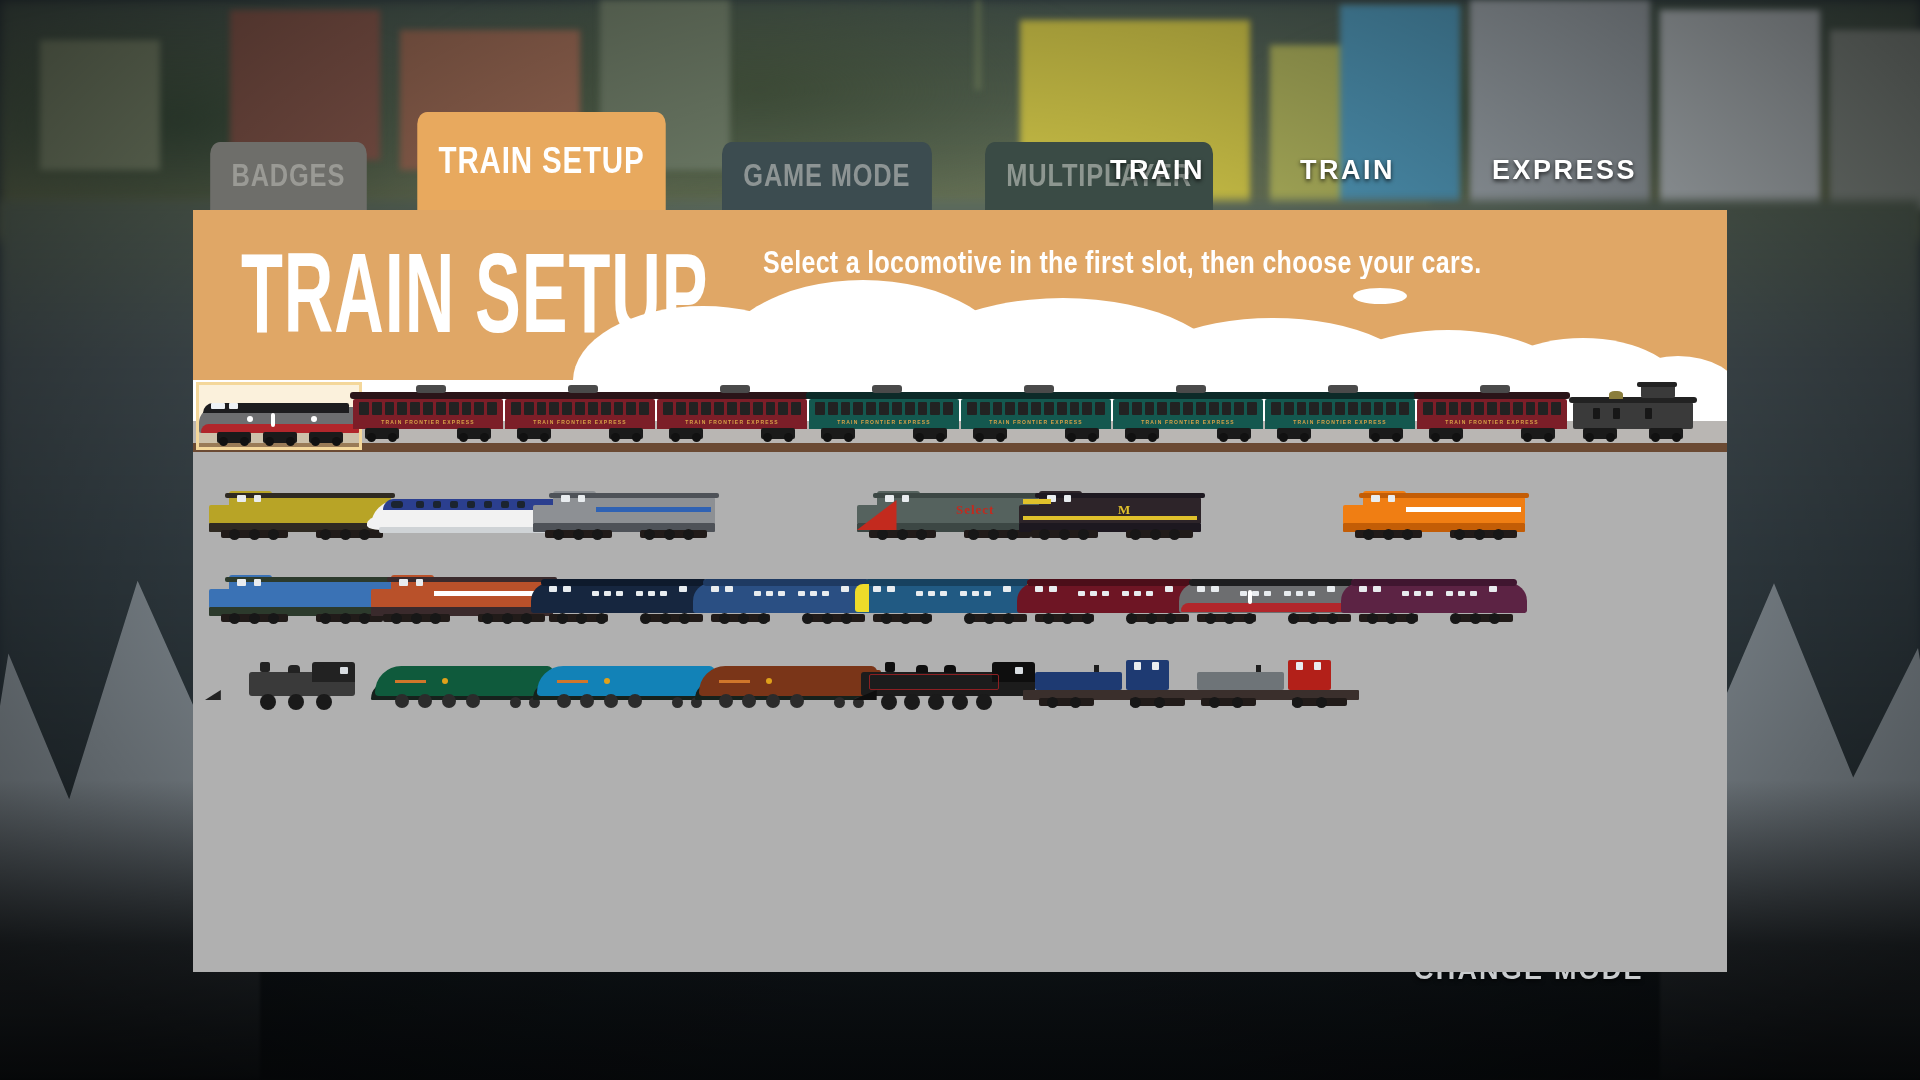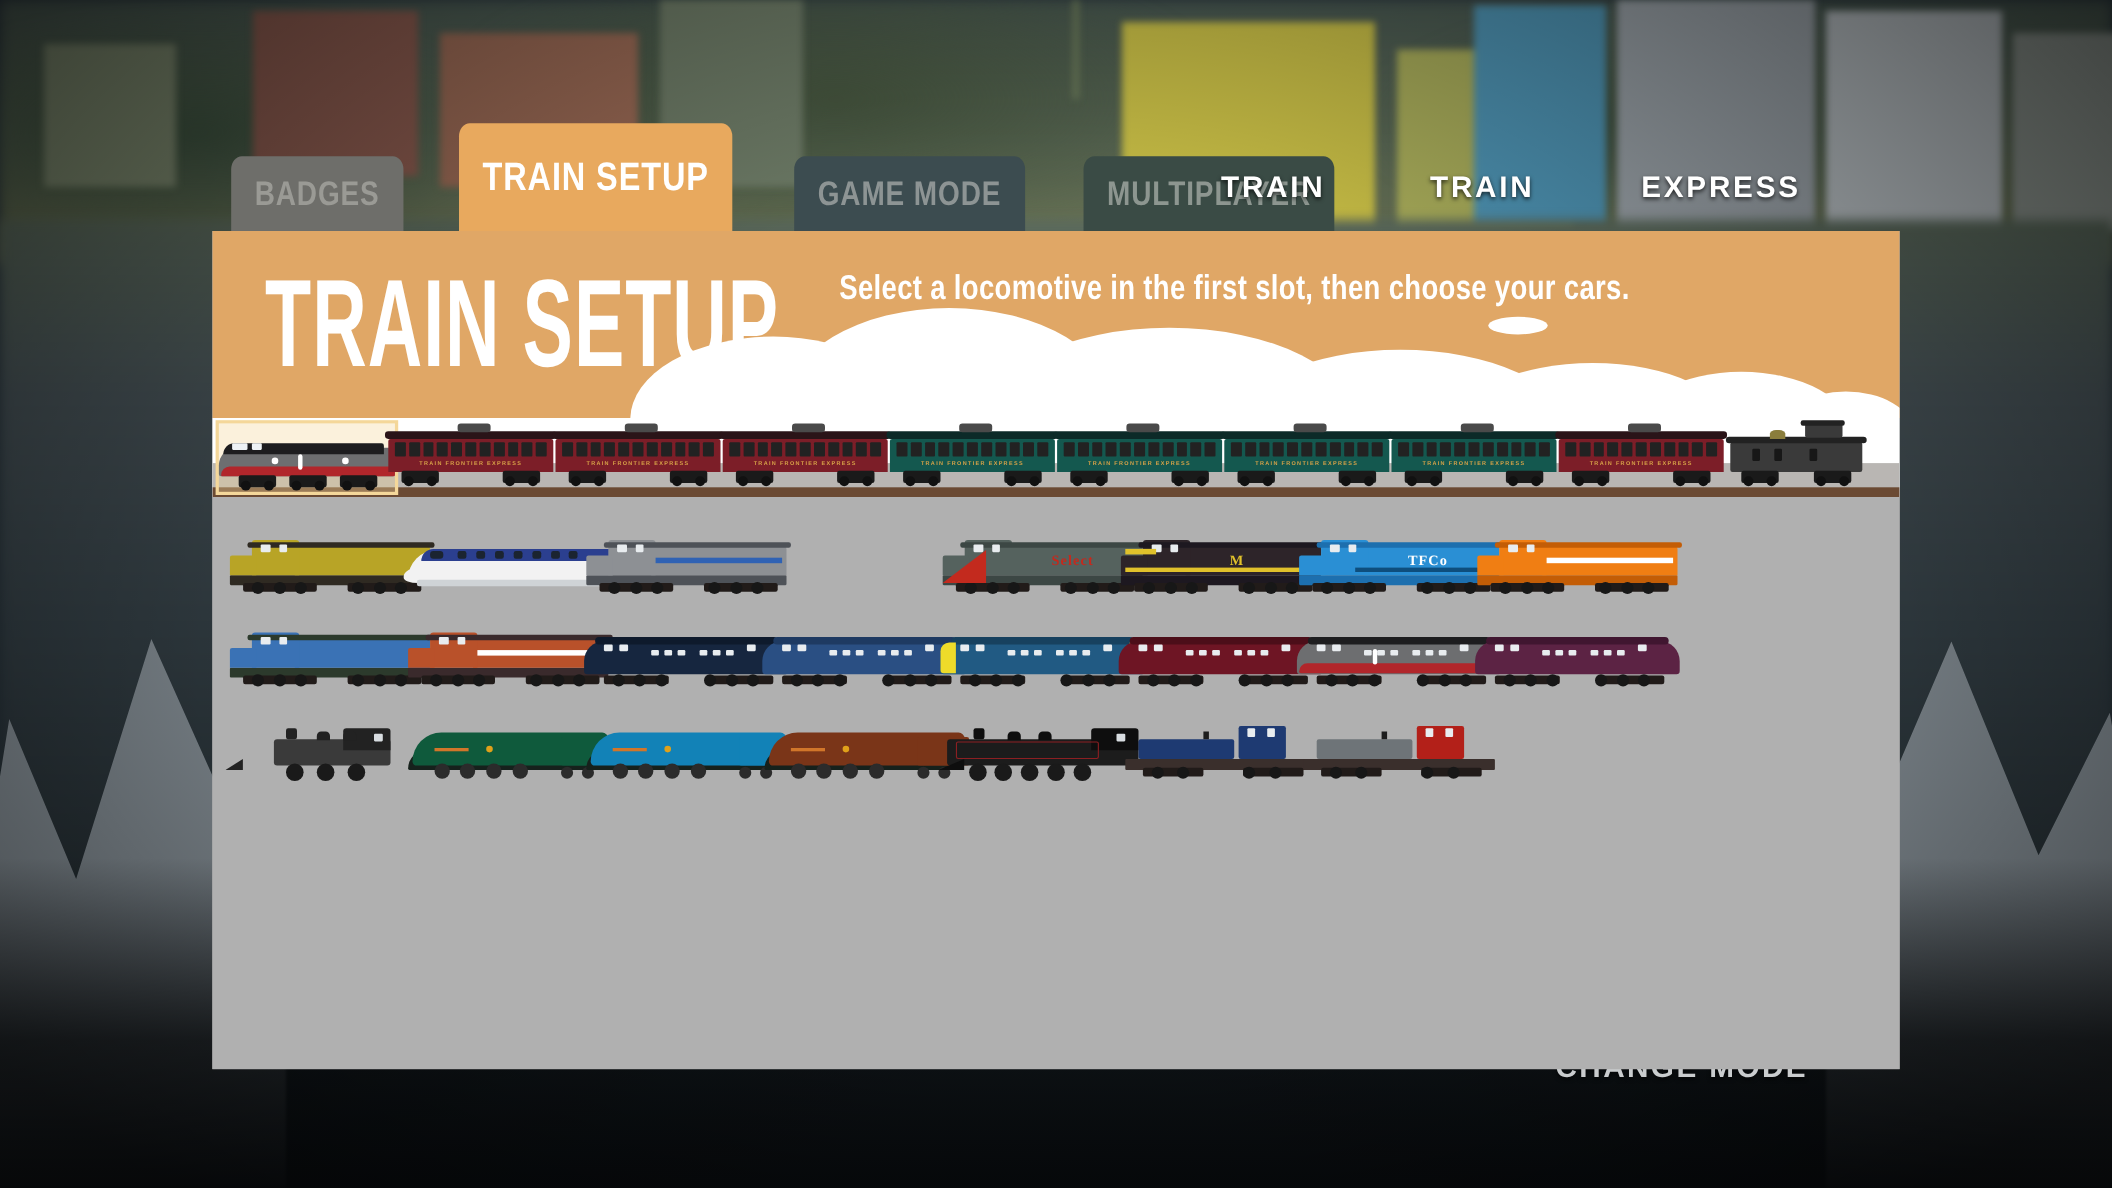--- a/index.html
+++ b/index.html
@@ -660,41 +660,20 @@
               <div class="wtruck" style="right:8%;width:34%;"></div>
               <div class="wheel" style="left:14%;"></div>
               <div class="wheel" style="left:24%;"></div>
               <div class="wheel" style="left:34%;"></div>
               <div class="wheel" style="left:60%;"></div>
               <div class="wheel" style="left:70%;"></div>
               <div class="wheel" style="left:80%;"></div>
               <div class="stripe" style="left:6%;right:6%;bottom:22px;height:4px;background:#e0c12b;"></div>
               <div class="stripe" style="left:6%;width:14%;bottom:38px;height:5px;background:#e0c12b;"></div>
               <div class="logotxt" style="left:54%;bottom:24px;font-size:13px;color:#e0c12b;">M</div>
-            </div>
-          </div>
-          <div class="loco-cell" style="left: 980px;">
-            <div class="loco-art">
-              <div class="d-frame" style="background:#1d6fae;"></div>
-              <div class="d-hood" style="left:34%;right:4%;height:26px;background:#2a8fd4;"></div>
-              <div class="d-cab" style="left:14%;width:22%;height:32px;background:#2a8fd4;"></div>
-              <div class="d-hood" style="left:4%;width:12%;height:18px;background:#2a8fd4;"></div>
-              <div class="d-roof" style="left:12%;right:2%;bottom:44px;height:5px;background:#1d6fae;"></div>
-              <div class="win" style="left:18%;bottom:40px;width:9px;height:7px;"></div>
-              <div class="win" style="left:27%;bottom:40px;width:7px;height:7px;"></div>
-              <div class="wtruck" style="left:10%;width:34%;"></div>
-              <div class="wtruck" style="right:8%;width:34%;"></div>
-              <div class="wheel" style="left:14%;"></div>
-              <div class="wheel" style="left:24%;"></div>
-              <div class="wheel" style="left:34%;"></div>
-              <div class="wheel" style="left:60%;"></div>
-              <div class="wheel" style="left:70%;"></div>
-              <div class="wheel" style="left:80%;"></div>
-              <div class="stripe" style="left:30%;right:6%;bottom:22px;height:4px;background:#0e4e7d;"></div>
-              <div class="logotxt" style="left:54%;bottom:24px;font-size:13px;color:#ffffff;">TFCo</div>
             </div>
           </div>
           <div class="loco-cell" style="left: 1142px;">
             <div class="loco-art">
               <div class="d-frame" style="background:#c35d06;"></div>
               <div class="d-hood" style="left:34%;right:4%;height:26px;background:#f07e13;"></div>
               <div class="d-cab" style="left:14%;width:22%;height:32px;background:#f07e13;"></div>
               <div class="d-hood" style="left:4%;width:12%;height:18px;background:#f07e13;"></div>
               <div class="d-roof" style="left:12%;right:2%;bottom:44px;height:5px;background:#c35d06;"></div>
               <div class="win" style="left:18%;bottom:40px;width:9px;height:7px;"></div>

